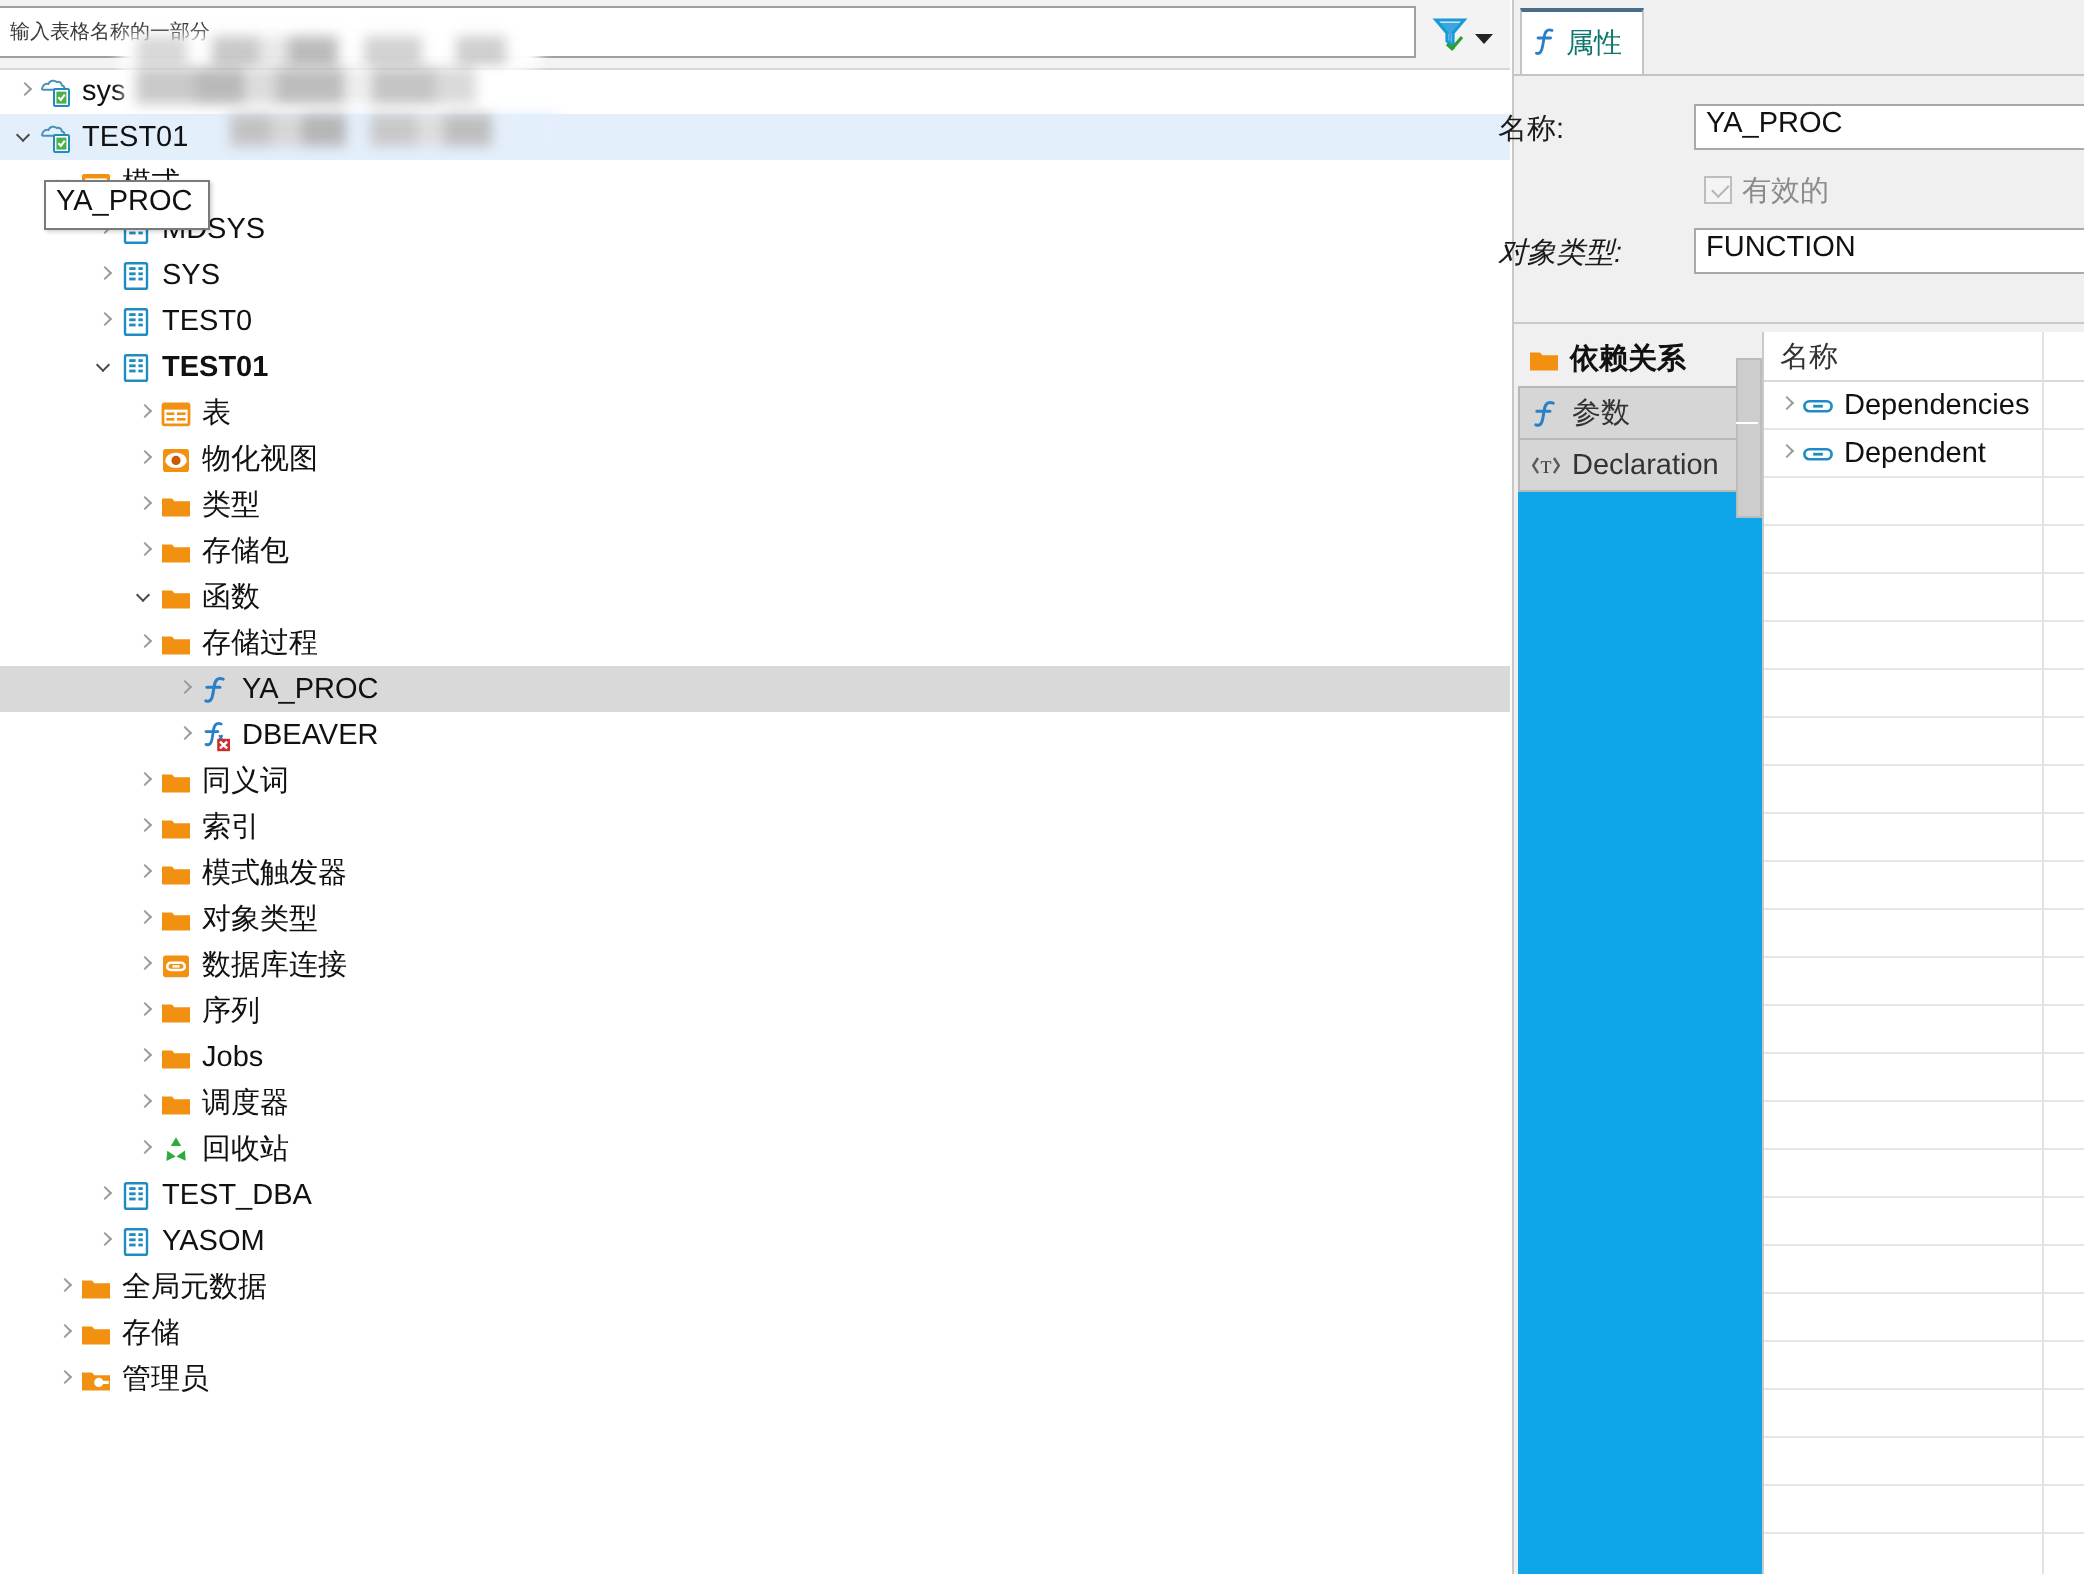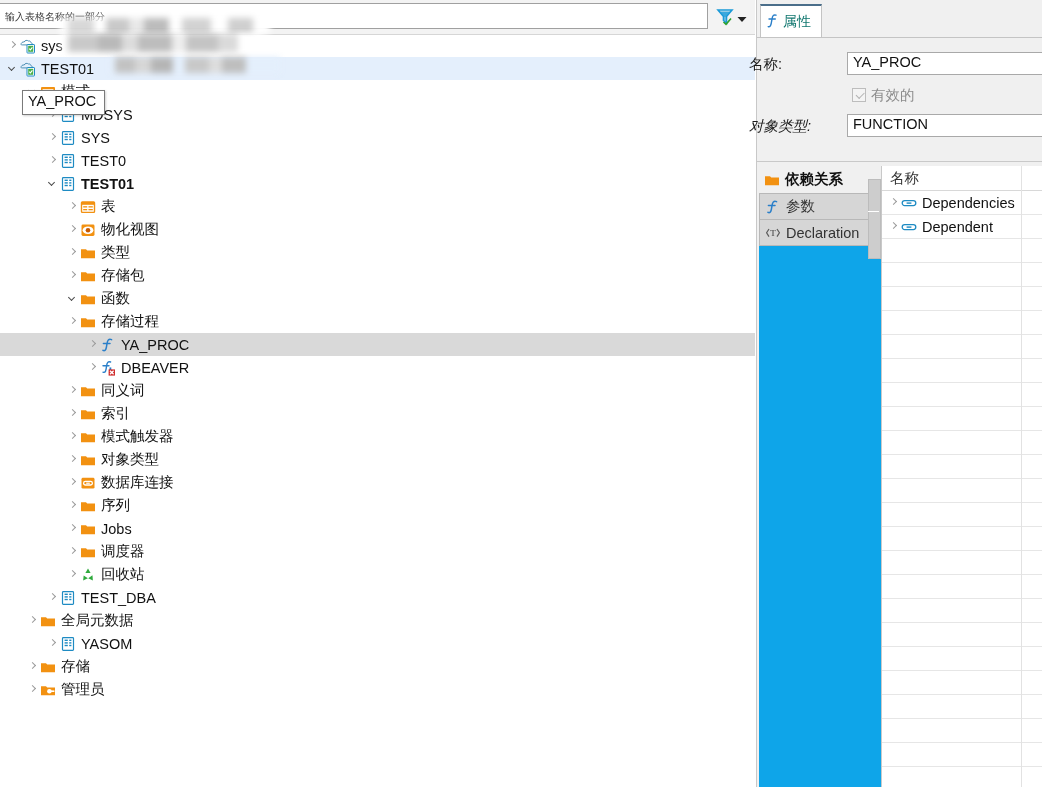--- a/index.html
+++ b/index.html
@@ -572,40 +572,40 @@
         <rect x="4.6" y="3.6" width="3.2" height="1.4" fill="#1e8bc3"></rect>
         <rect x="4.6" y="6.2" width="3.2" height="1.4" fill="#1e8bc3"></rect>
         <rect x="4.6" y="8.8" width="3.2" height="1.4" fill="#1e8bc3"></rect>
         <rect x="9.2" y="3.6" width="2.2" height="1.4" fill="#1e8bc3"></rect>
         <rect x="9.2" y="6.2" width="2.2" height="1.4" fill="#1e8bc3"></rect>
         <rect x="9.2" y="8.8" width="2.2" height="1.4" fill="#1e8bc3"></rect>
       </svg></span>
           <span class="tlabel">TEST_DBA</span>
         </div>
         <div class="trow">
-          <div style="flex: 0 0 26px; height: 23px;"></div>
-          <div class="twist collapsed"></div>
-          <span class="ticon"><svg width="16" height="16" viewBox="0 0 16 16">
-        <path d="M1 4.2 L6 4.2 L7.2 5.6 L15 5.6 L15 13.2 L1 13.2 Z" fill="#f29111"></path>
-      </svg></span>
-          <span class="tlabel">全局元数据</span>
-        </div>
-        <div class="trow">
           <div style="flex: 0 0 46px; height: 23px;"></div>
           <div class="twist collapsed"></div>
           <span class="ticon"><svg width="16" height="16" viewBox="0 0 16 16">
         <rect x="2.5" y="1.6" width="11" height="12.8" rx="0.8" fill="#ffffff" stroke="#1e8bc3" stroke-width="1.2"></rect>
         <rect x="4.6" y="3.6" width="3.2" height="1.4" fill="#1e8bc3"></rect>
         <rect x="4.6" y="6.2" width="3.2" height="1.4" fill="#1e8bc3"></rect>
         <rect x="4.6" y="8.8" width="3.2" height="1.4" fill="#1e8bc3"></rect>
         <rect x="9.2" y="3.6" width="2.2" height="1.4" fill="#1e8bc3"></rect>
         <rect x="9.2" y="6.2" width="2.2" height="1.4" fill="#1e8bc3"></rect>
         <rect x="9.2" y="8.8" width="2.2" height="1.4" fill="#1e8bc3"></rect>
       </svg></span>
           <span class="tlabel">YASOM</span>
+        </div>
+        <div class="trow">
+          <div style="flex: 0 0 26px; height: 23px;"></div>
+          <div class="twist collapsed"></div>
+          <span class="ticon"><svg width="16" height="16" viewBox="0 0 16 16">
+        <path d="M1 4.2 L6 4.2 L7.2 5.6 L15 5.6 L15 13.2 L1 13.2 Z" fill="#f29111"></path>
+      </svg></span>
+          <span class="tlabel">全局元数据</span>
         </div>
         <div class="trow">
           <div style="flex: 0 0 26px; height: 23px;"></div>
           <div class="twist collapsed"></div>
           <span class="ticon"><svg width="16" height="16" viewBox="0 0 16 16">
         <path d="M1 4.2 L6 4.2 L7.2 5.6 L15 5.6 L15 13.2 L1 13.2 Z" fill="#f29111"></path>
       </svg></span>
           <span class="tlabel">存储</span>
         </div>
         <div class="trow">

